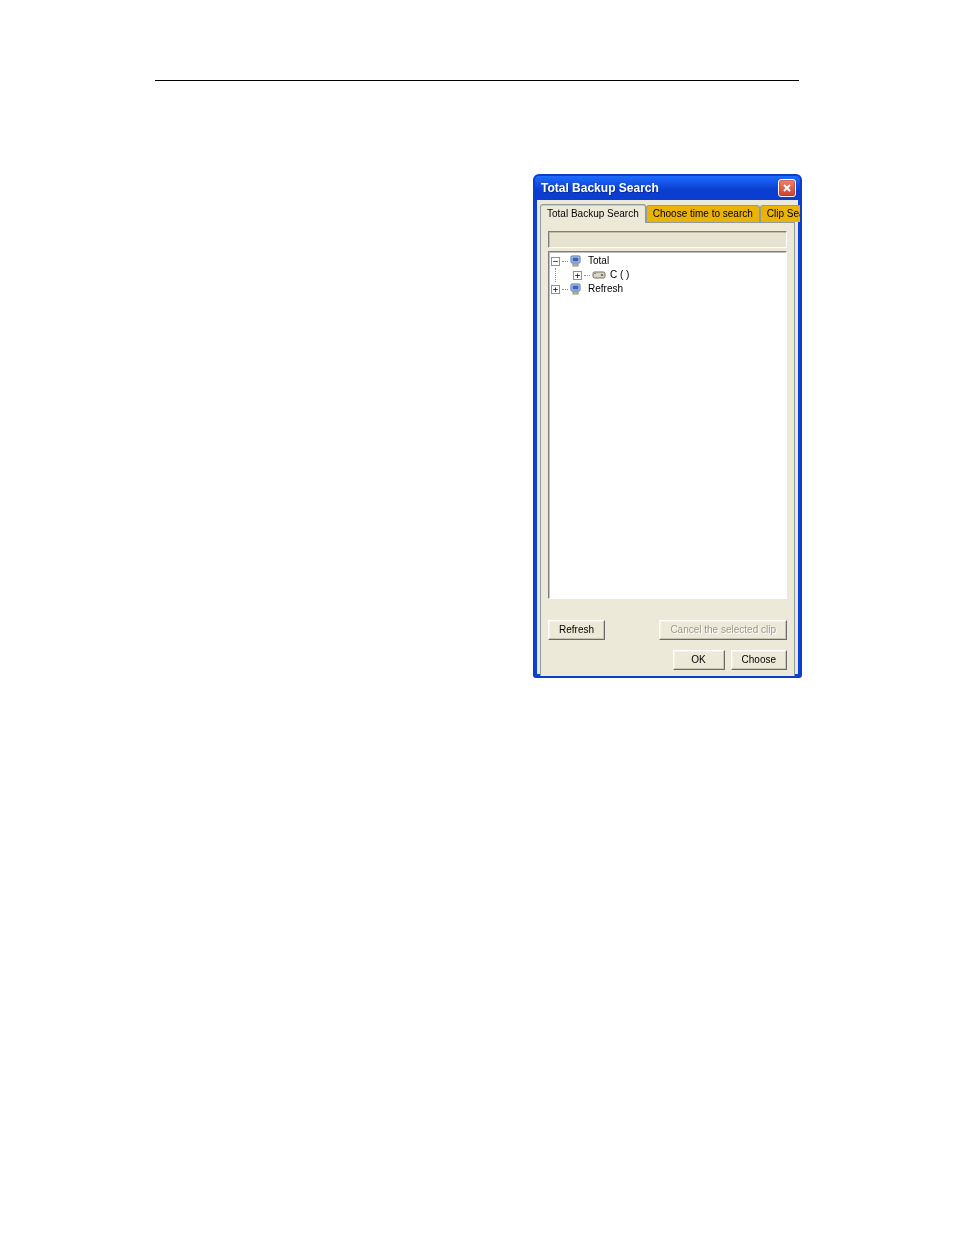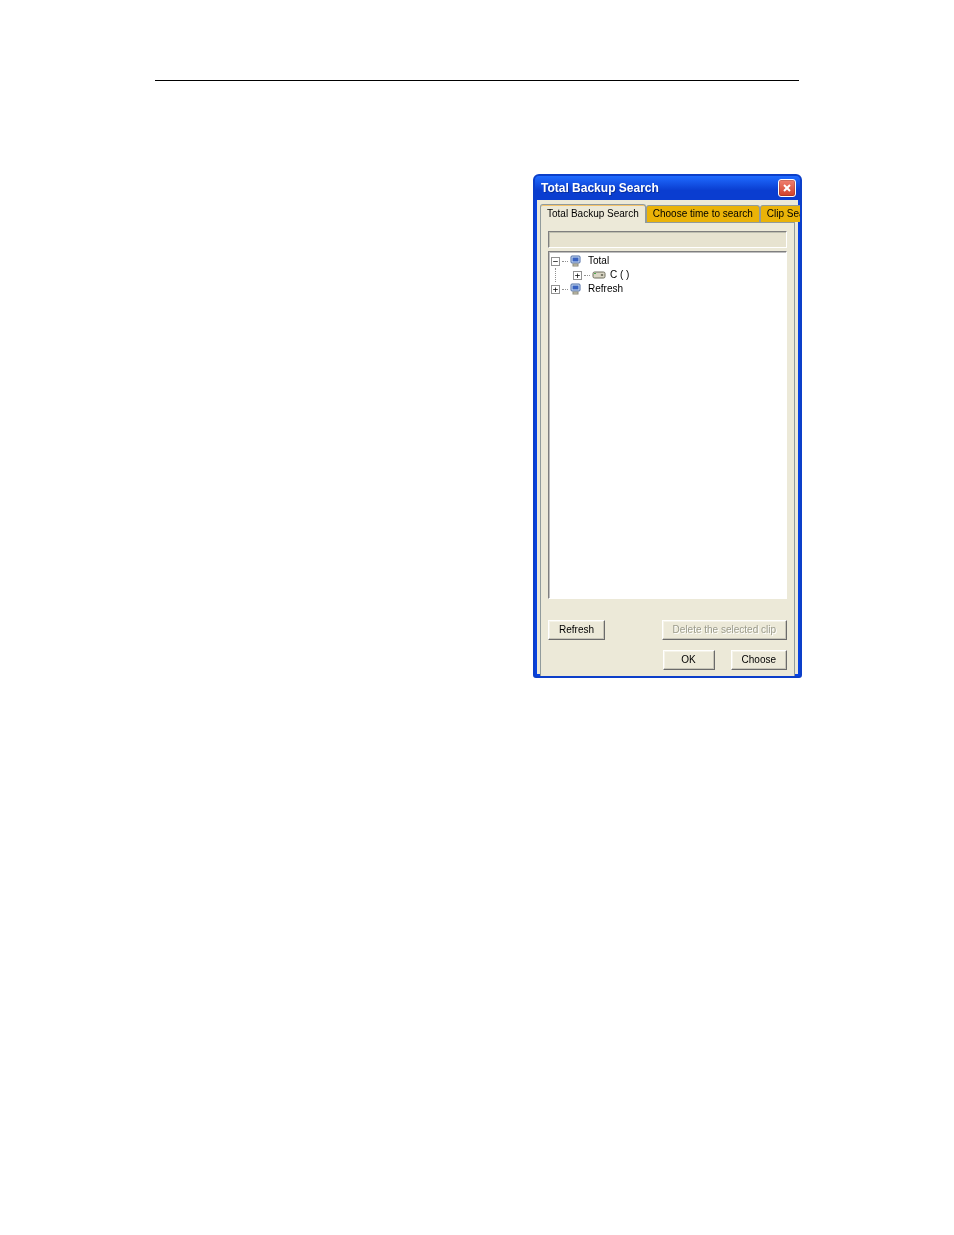--- a/index.html
+++ b/index.html
@@ -181,21 +181,21 @@
     bottom: 36px;
     display: flex;
     justify-content: space-between;
     align-items: center;
   }
   .btn-row-2 {
     position: absolute;
     right: 7px;
     bottom: 6px;
     display: flex;
-    gap: 16px;
+    gap: 6px;
   }
   .btn {
     background: #ece9d8;
     border: 1px solid #888;
     border-color: #fff #6b6b6b #6b6b6b #fff;
     box-shadow: inset -1px -1px 0 #c7c5b8, inset 1px 1px 0 #f5f3e8;
     padding: 2px 10px;
     font-size: 10px;
     min-width: 52px;
     text-align: center;
@@ -280,21 +280,21 @@
               </svg>
             </span>
             <span class="node-label">Refresh</span>
           </div>
 
         </div>
       </div>
 
       <div class="btn-row-1">
         <div class="btn">Refresh</div>
-        <div class="btn wide disabled">Delete the selected clip</div>
+        <div class="btn wide disabled">Cancel the selected clip</div>
       </div>
 
       <div class="btn-row-2">
         <div class="btn">OK</div>
         <div class="btn">Choose</div>
       </div>
 
     </div>
   </div>
 </div>

